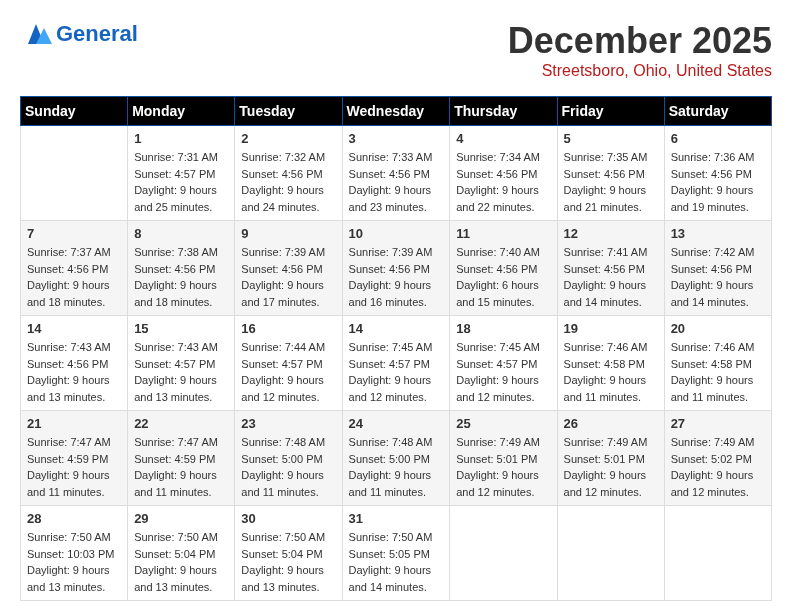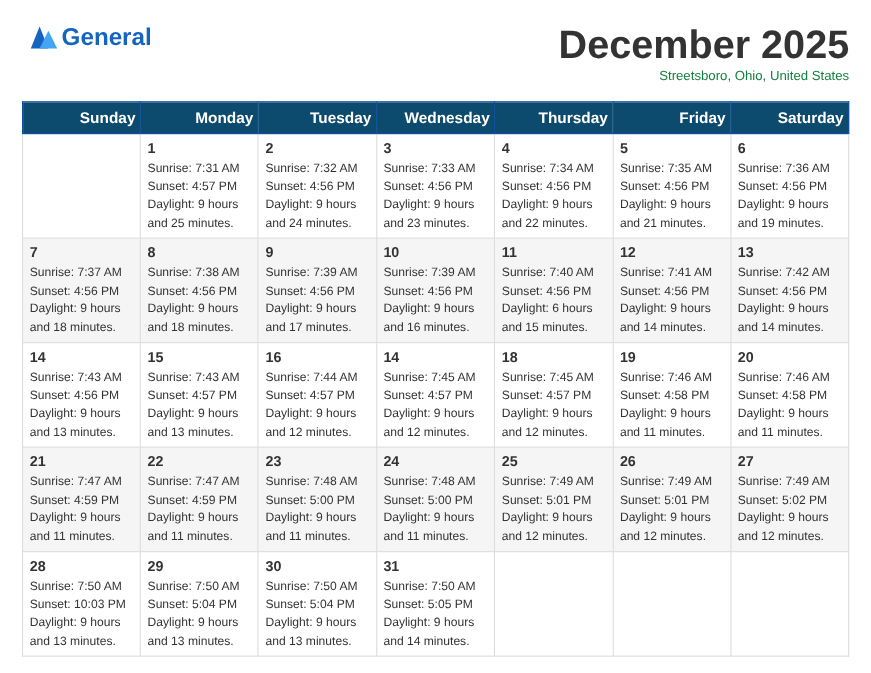--- a/index.html
+++ b/index.html
@@ -37,32 +37,32 @@
     }
     .title-block {
       text-align: right;
     }
     .month-title {
       font-size: 36px;
       color: #333;
       font-weight: bold;
     }
     .location {
-      font-size: 12px;
-      color: #15803d;
+      font-size: 16px;
+      color: #b91c1c;
     }
     .calendar {
       width: 100%;
       border-collapse: collapse;
       border: 1px solid #ccc;
     }
     .calendar th {
-      background-color: #0c4a6e;
+      background-color: #000000;
       color: #fff;
-      text-align: right;
+      text-align: left;
       padding: 6px 4px;
       font-size: 14px;
       font-weight: bold;
       border: 1px solid #1050a0;
     }
     .calendar td {
       vertical-align: top;
       padding: 5px 6px;
       border: 1px solid #ddd;
       font-size: 11px;

